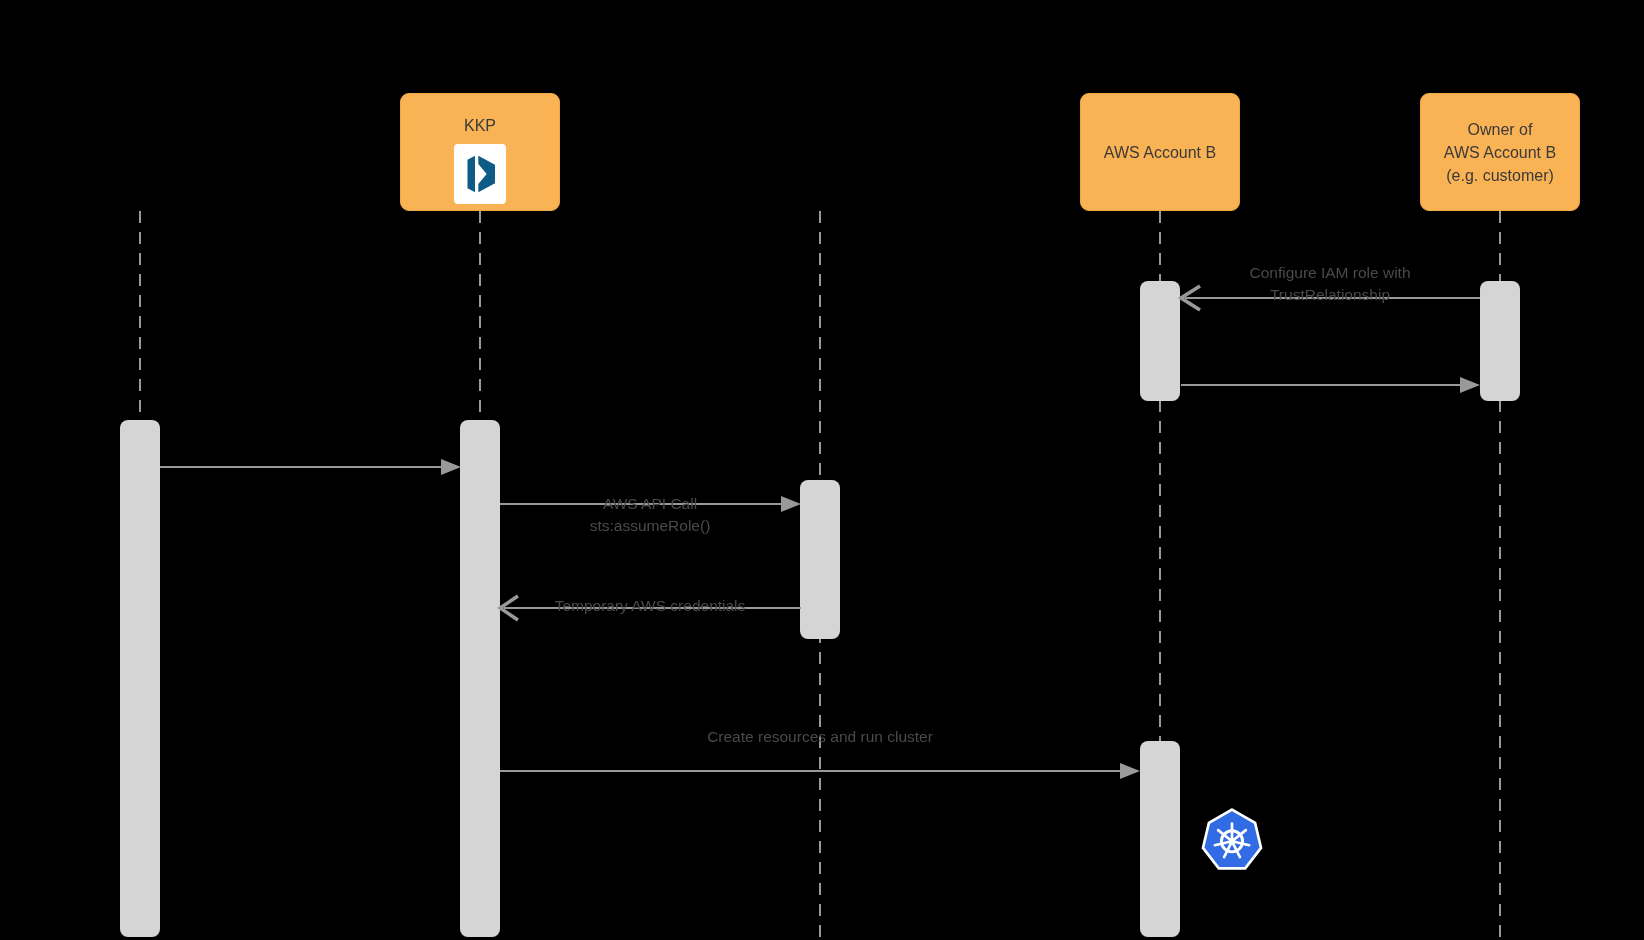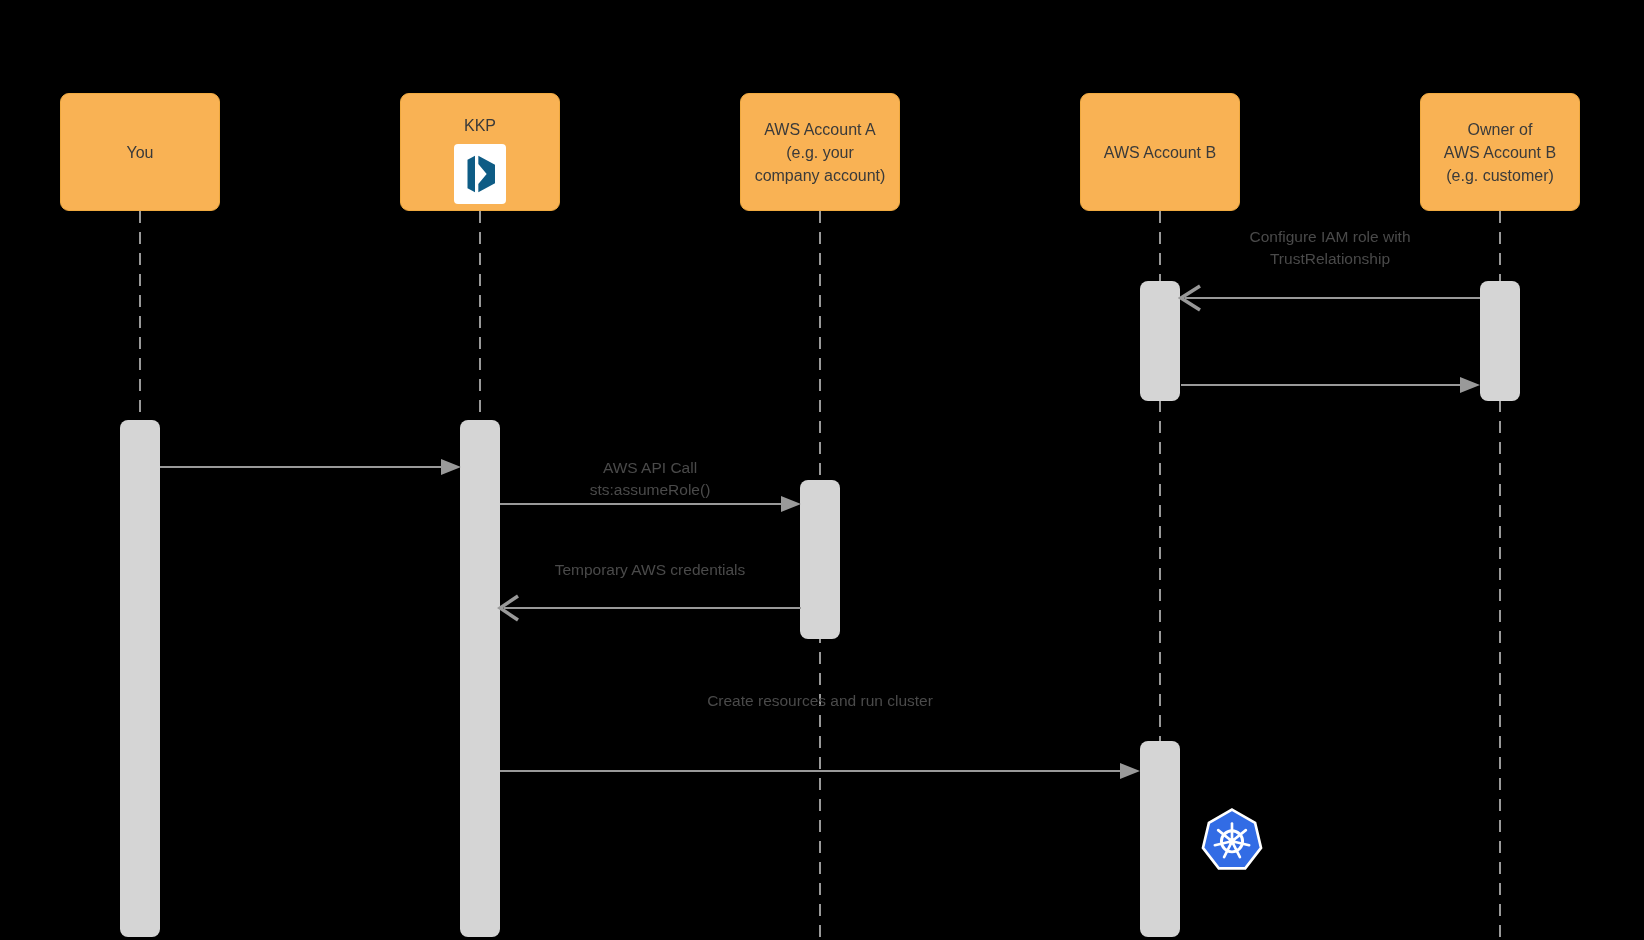--- a/index.html
+++ b/index.html
@@ -26,21 +26,21 @@
   .bar{
     position:absolute; width:40px; background:var(--activation-bar,#D5D5D5);
     border-radius:8px; z-index:2;
   }
   .hline{position:absolute; height:2px; background:var(--line-gray,#999); z-index:4;}
   .head{position:absolute; z-index:5;}
   .head polygon{fill:var(--line-gray,#999);}
   .head polyline{stroke:var(--line-gray,#999); stroke-width:3.5; fill:none;}
   .msg{
     position:absolute; text-align:center; color:var(--label-text,#4A4A4A);
-    font-size:15.5px; line-height:22px; z-index:6;
+    font-size:15.5px; line-height:22px; z-index:6;margin-top:36px;
   }
   .msg.italic{}
   .logo-panel{
     margin-top:7px; width:52px; height:60px; border-radius:4px;
     background:var(--logo-bg,#fff);
     display:flex; align-items:center; justify-content:center;
   }
   .kubermatic-mark polygon{fill:var(--kubermatic-blue,#0E5C85);}
   .k8s{position:absolute; z-index:6;}
 </style>
@@ -55,39 +55,31 @@
   <div class="lifeline" style="left:1159px"></div>
   <div class="lifeline" style="left:1499px"></div>
 
   <div class="bar" style="left:120px; top:420px; height:517px"></div>
   <div class="bar" style="left:460px; top:420px; height:517px"></div>
   <div class="bar" style="left:800px; top:480px; height:159px"></div>
   <div class="bar" style="left:1140px; top:281px; height:120px"></div>
   <div class="bar" style="left:1140px; top:741px; height:196px"></div>
   <div class="bar" style="left:1480px; top:281px; height:120px"></div>
 
-  <div class="actor-box" style="left:60px">
-    <div>You</div>
-  </div>
 
   <div class="actor-box kkp" style="left:400px">
     <div>KKP</div>
     <div class="logo-panel">
       <svg class="kubermatic-mark" width="44" height="50" viewBox="0 0 52 60">
         <polygon points="11,13 20,8 20,52 11,47"></polygon>
         <polygon points="24,8 44,19 44,41 24,52 24,42 34,30 24,18"></polygon>
       </svg>
     </div>
   </div>
 
-  <div class="actor-box" style="left:740px">
-    <div>AWS Account A</div>
-    <div>(e.g. your</div>
-    <div>company account)</div>
-  </div>
 
   <div class="actor-box" style="left:1080px">
     <div>AWS Account B</div>
   </div>
 
   <div class="actor-box" style="left:1420px">
     <div>Owner of</div>
     <div>AWS Account B</div>
     <div>(e.g. customer)</div>
   </div>

